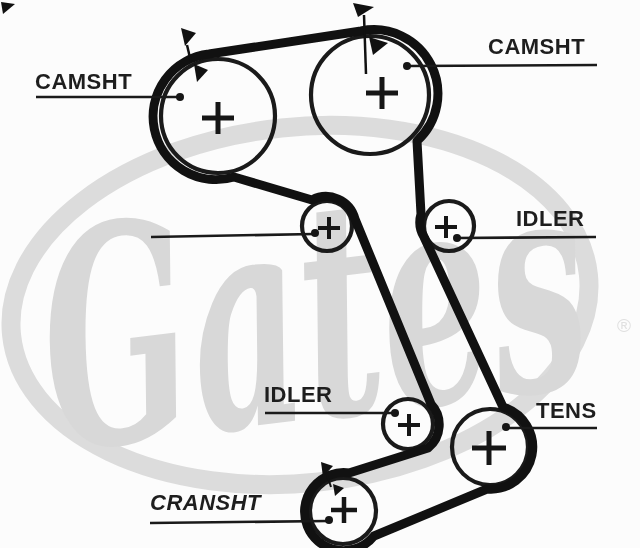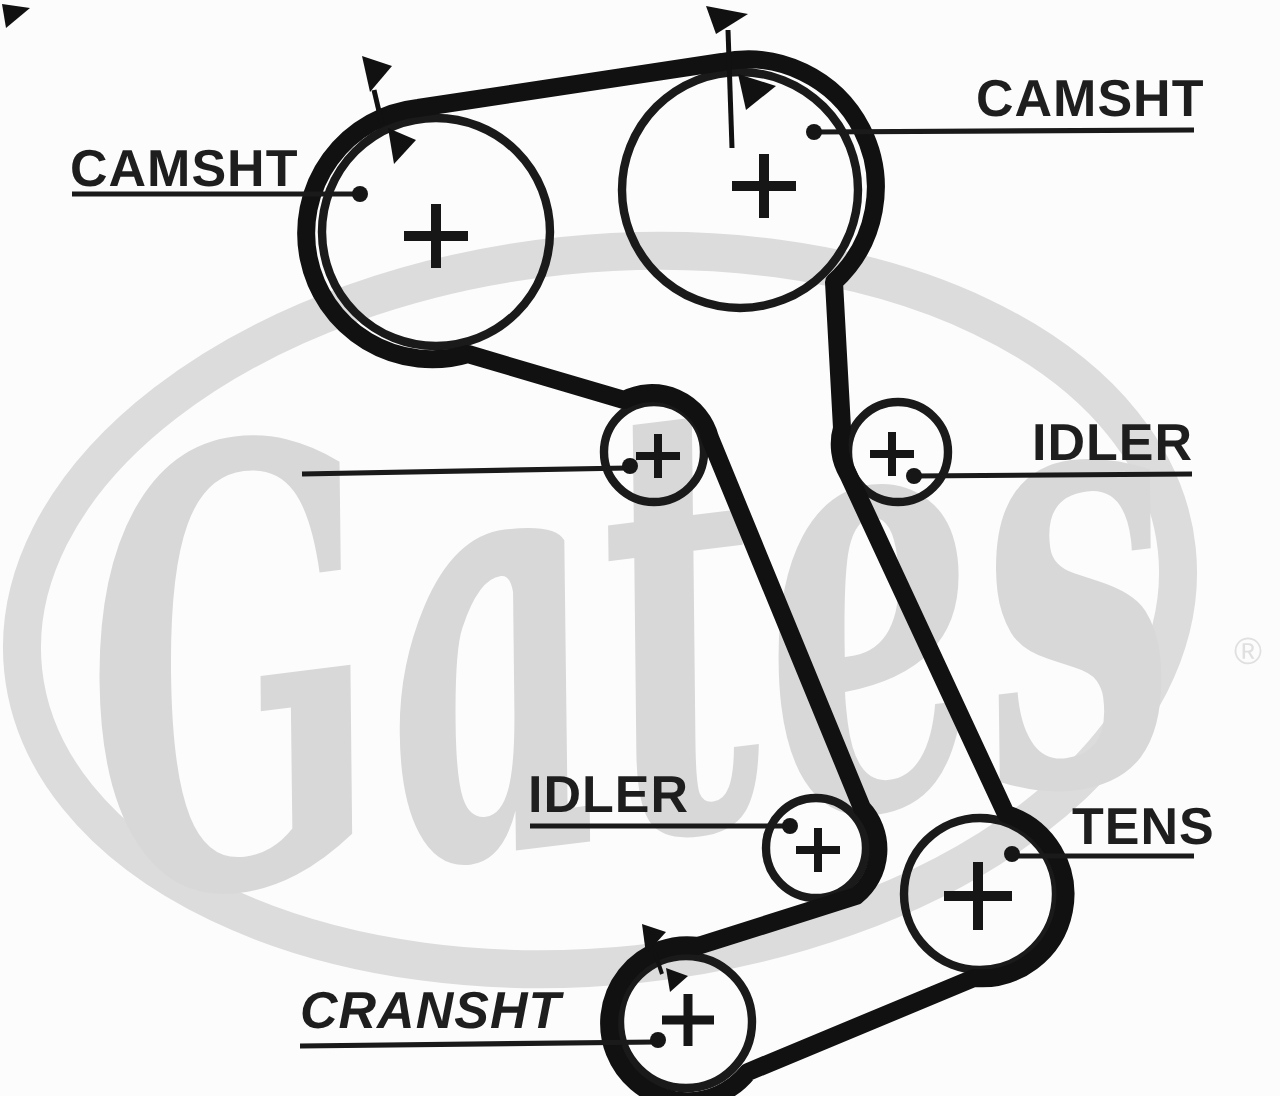--- a/index.html
+++ b/index.html
@@ -13,21 +13,21 @@
   }
   .stage svg.diagram {
     position: absolute;
     left: 0; top: 0;
     display: block;
   }
   .part-label {
     position: absolute;
     font-family: "Liberation Sans", sans-serif;
     font-weight: bold;
-    font-size: 26px;
+    font-size: 22px;
     line-height: 1;
     letter-spacing: 0.5px;
     color: #1e1e1e;
     white-space: nowrap;
     -webkit-font-smoothing: antialiased;
   }
   .lbl-cam-left   { left: 35px;  top: 71px;  }
   .lbl-cam-right  { left: 488px; top: 36px;  }
   .lbl-tensioner  { left: 151px; top: 201px; }
   .lbl-idler-up   { left: 516px; top: 208px; }

